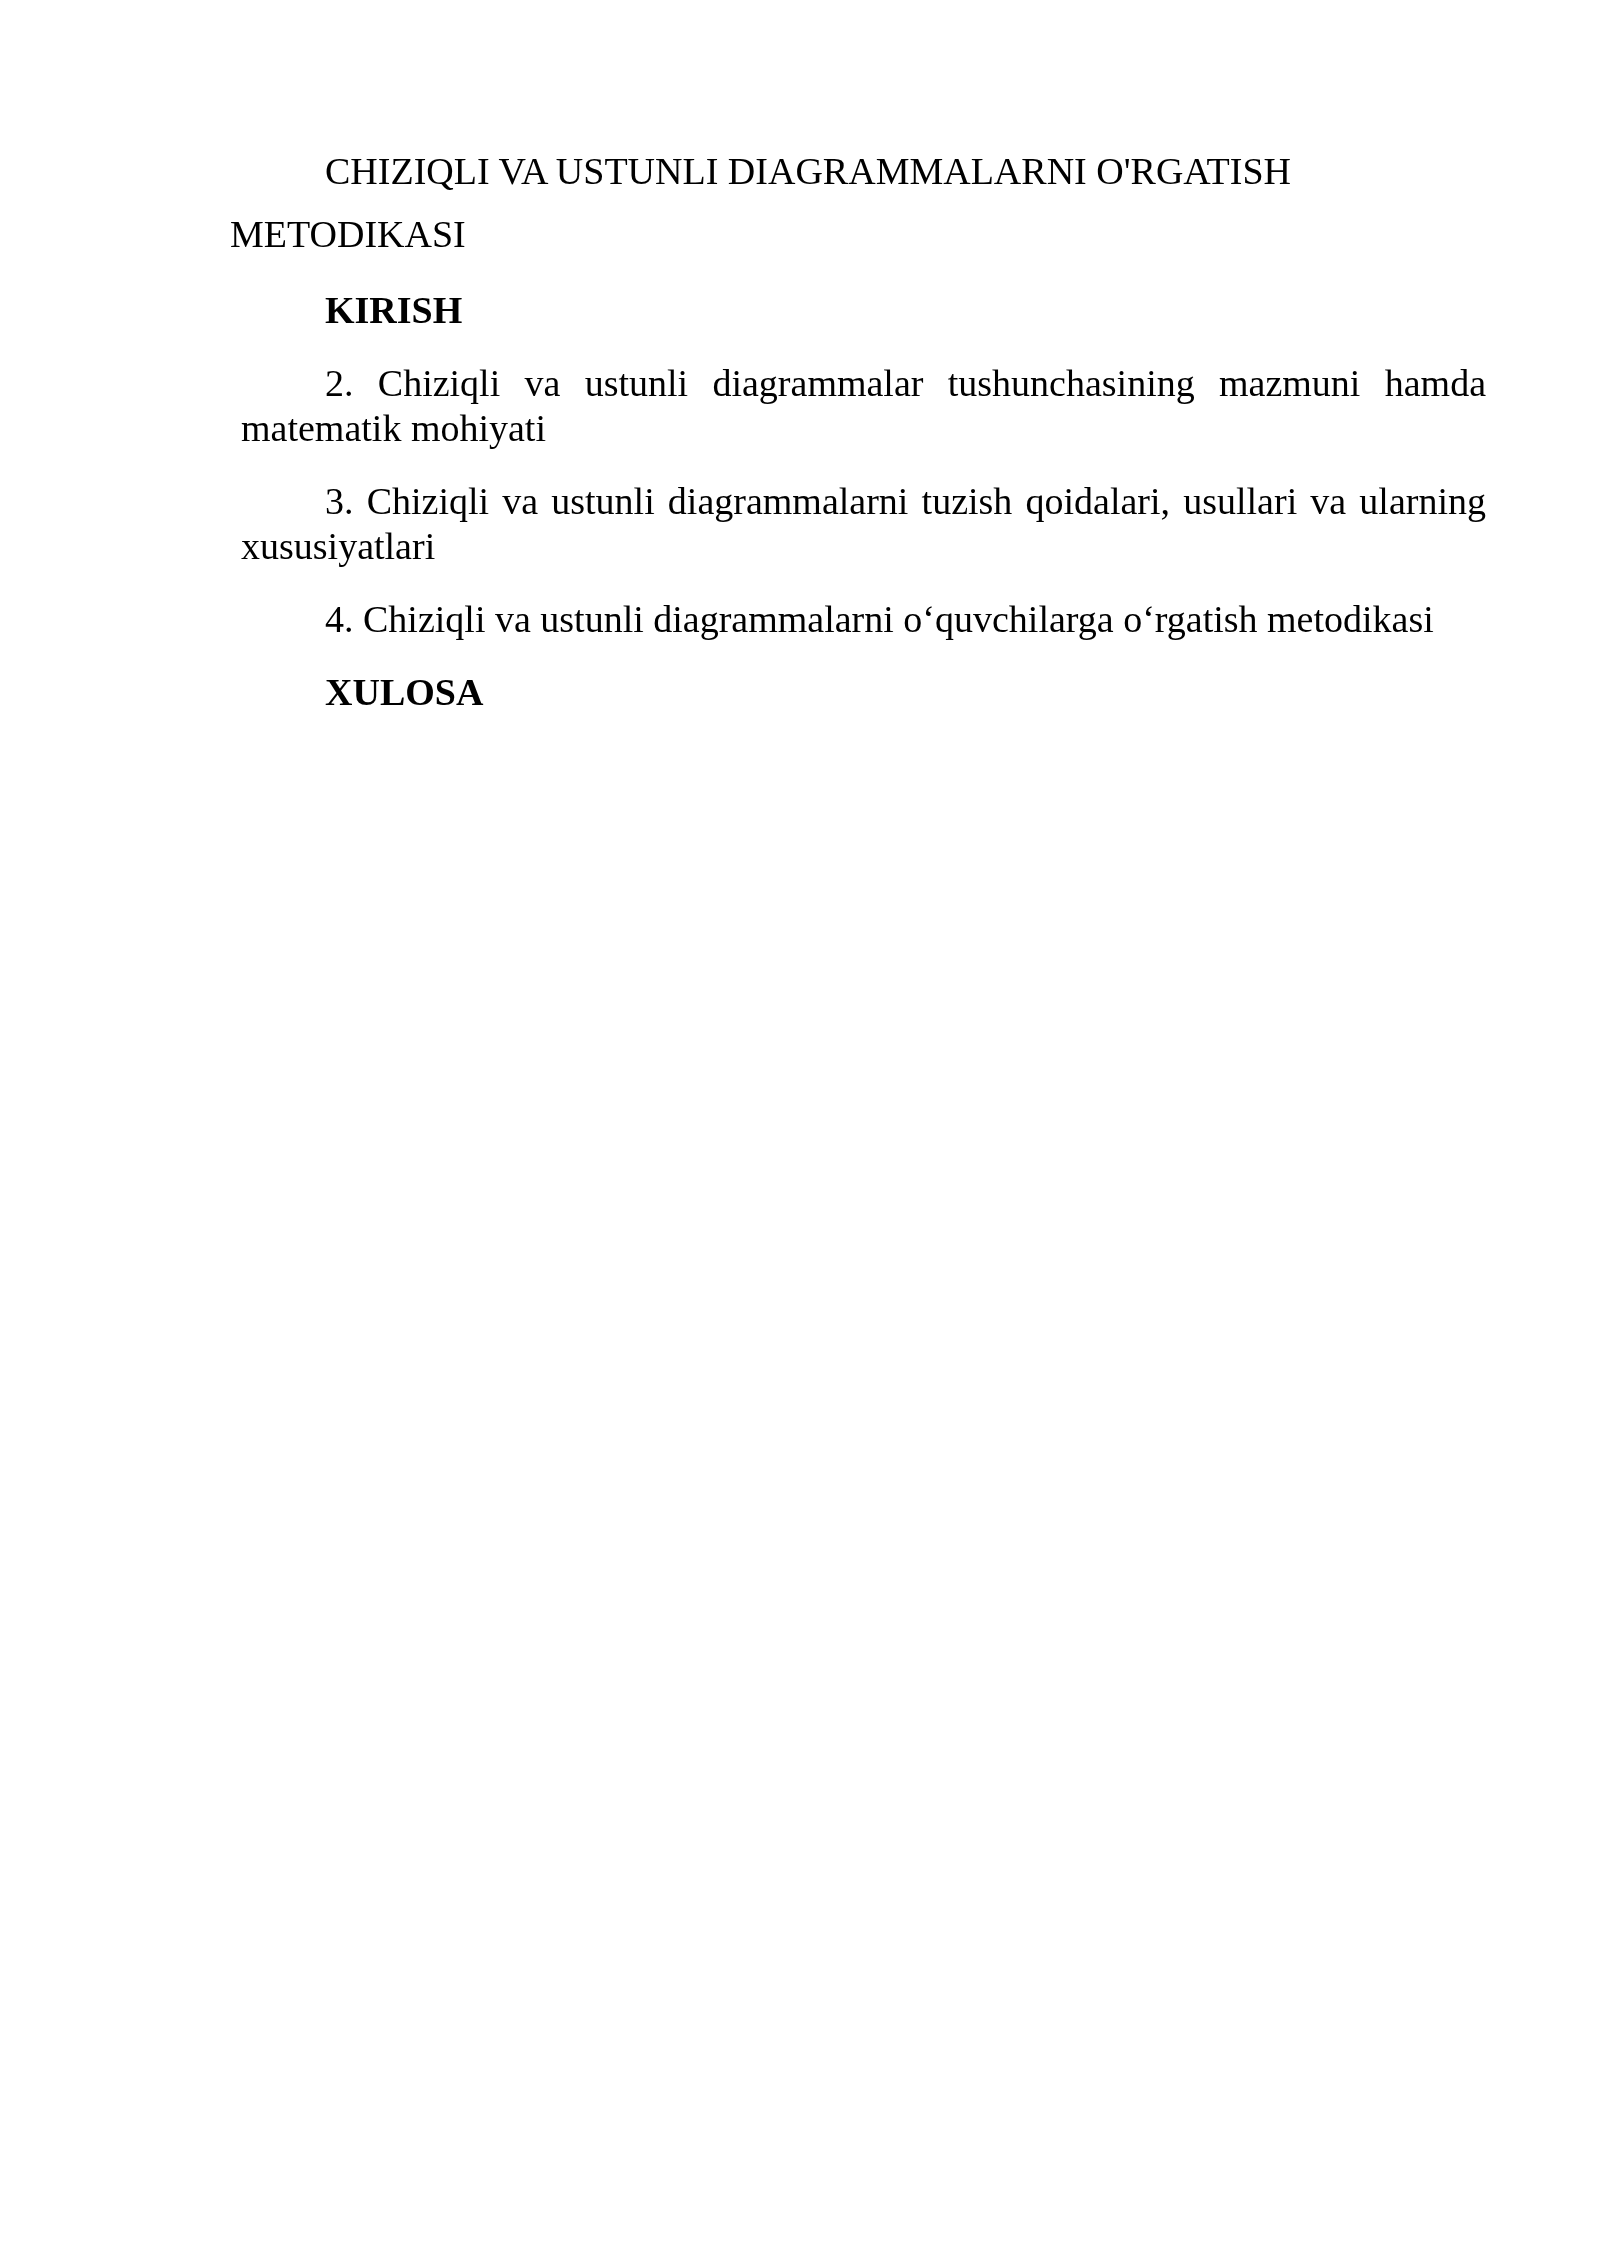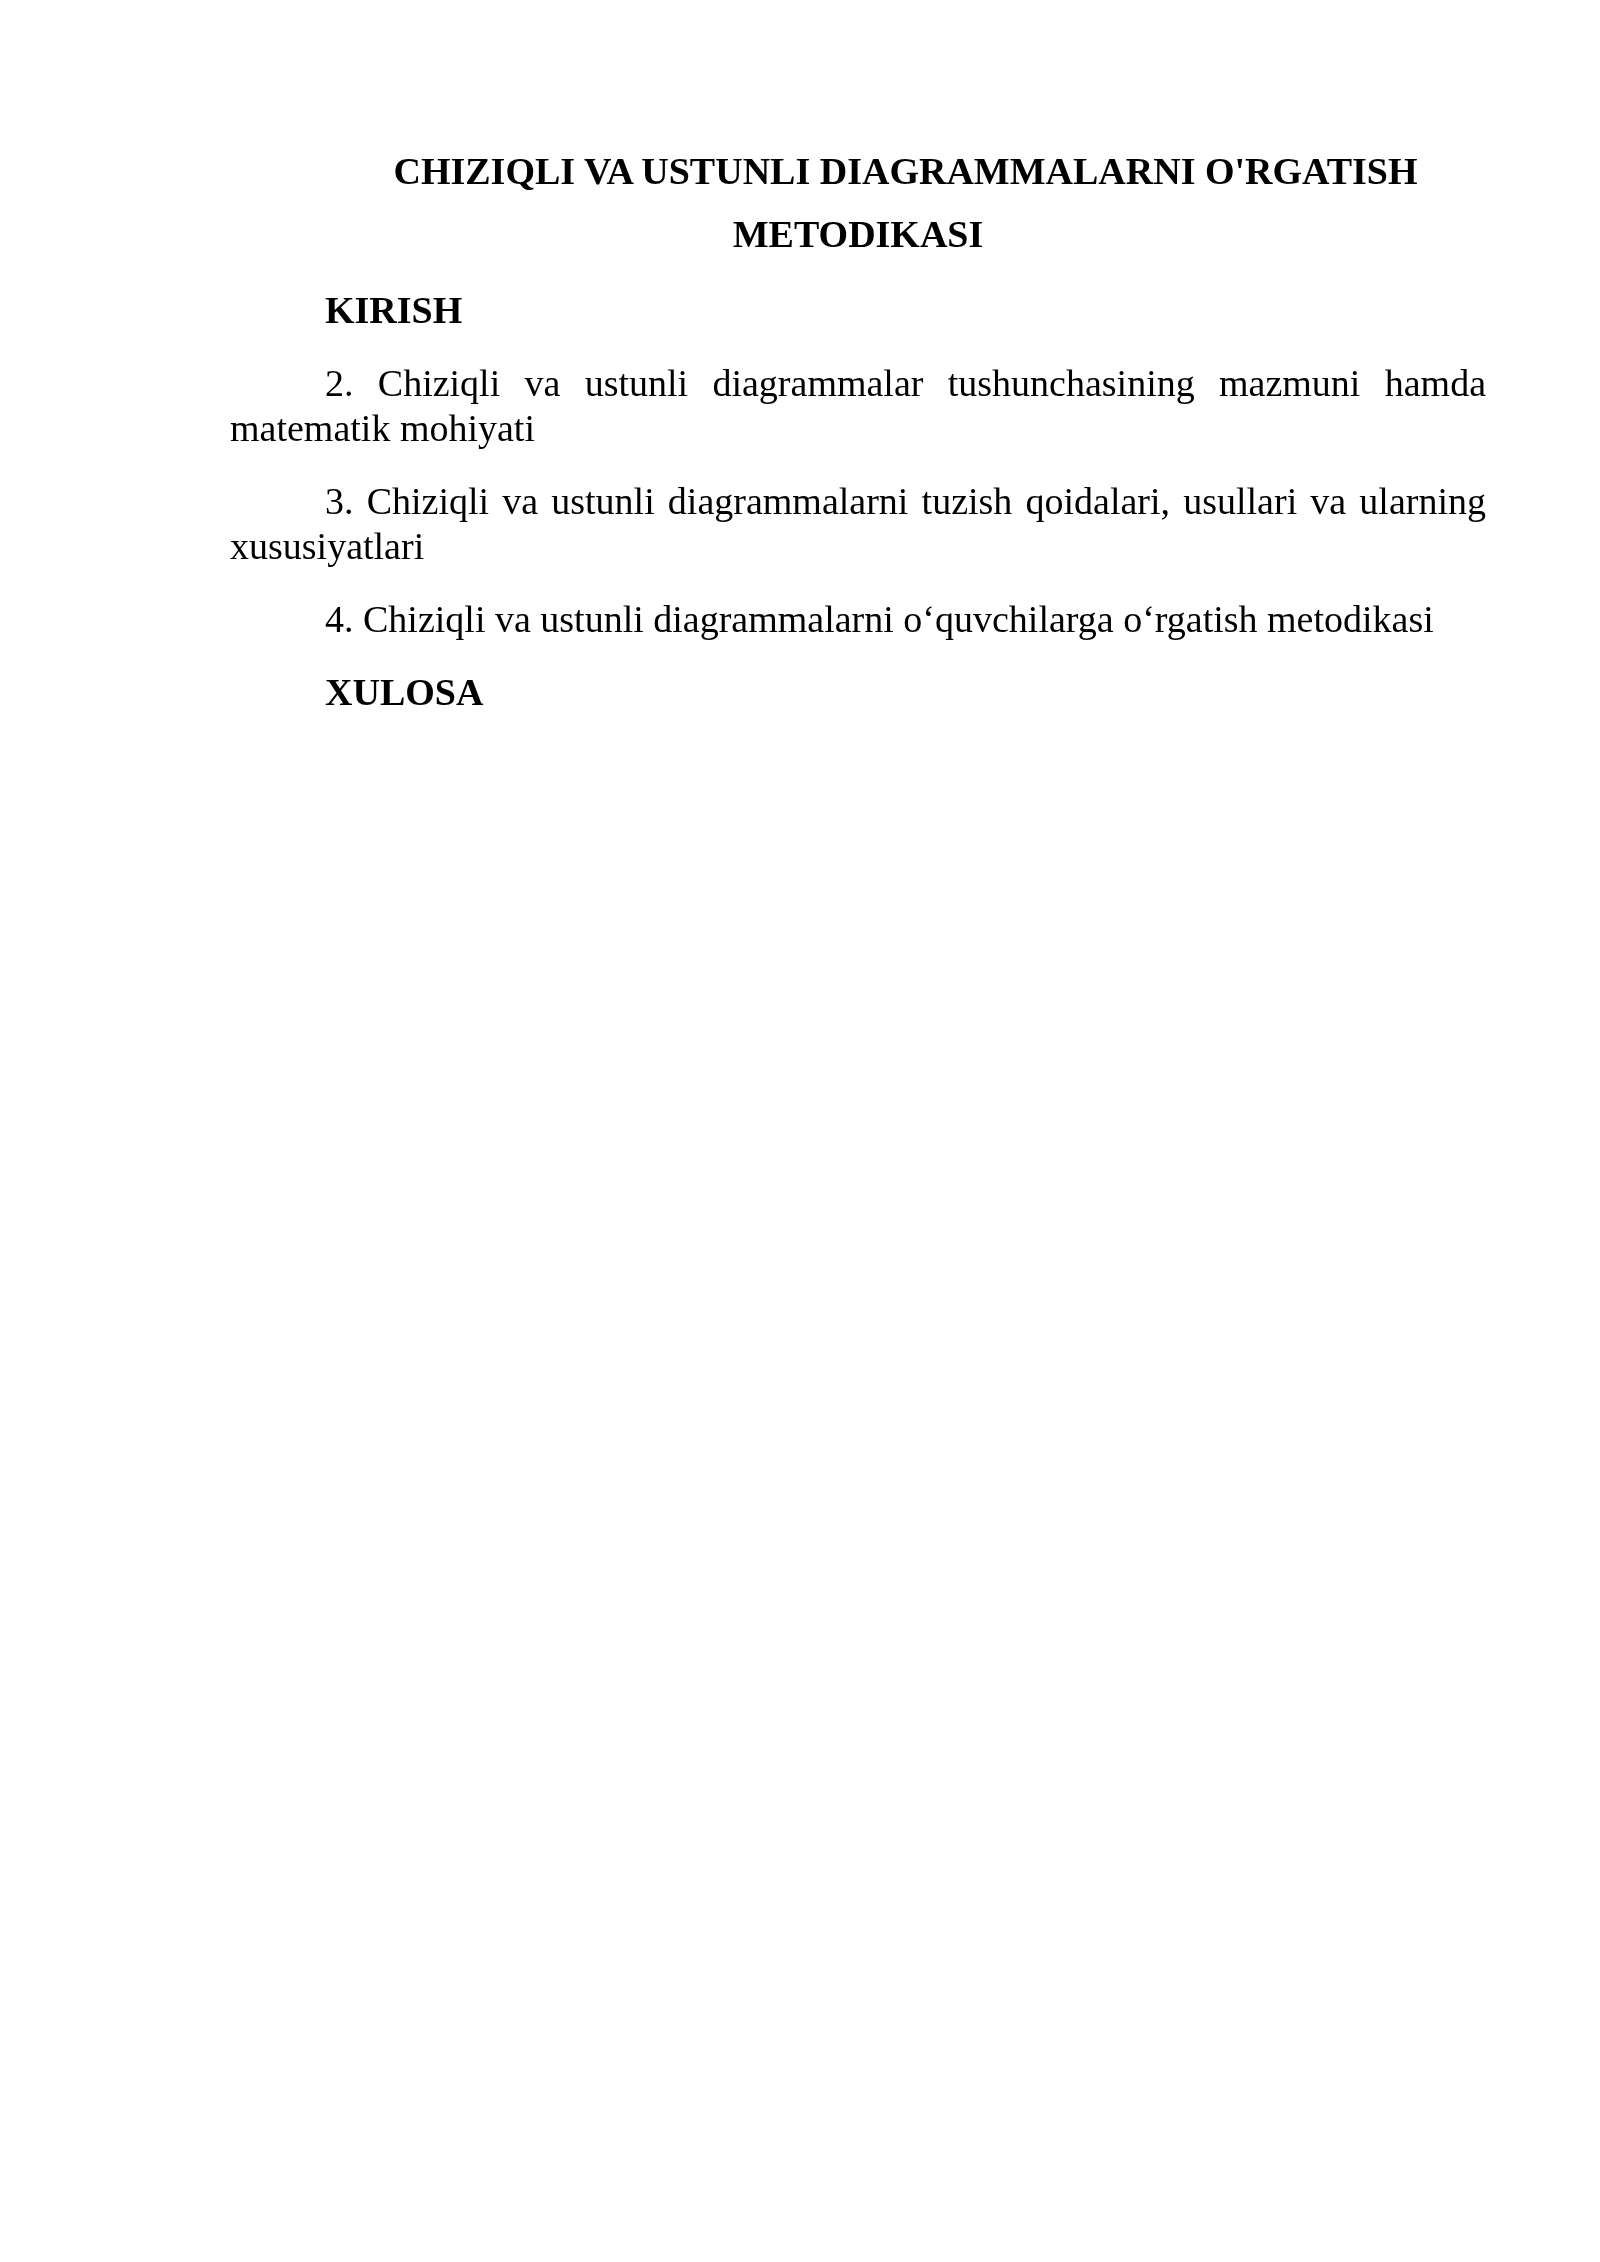--- a/index.html
+++ b/index.html
@@ -11,24 +11,23 @@
     width: 1600px;
     height: 2262px;
     font-family: "Liberation Serif", serif;
     color: #000000;
     overflow: hidden;
   }
   .doc {
     padding: 140px 114px 0 230px;
   }
   .title {
-    font-weight: bold;
+    font-weight: normal;
     font-size: 38px;
     line-height: 63px;
-    text-align: center;
   }
   .title .line-first {
     display: block;
     text-indent: 95px;
   }
   .title .line-rest {
     display: block;
   }
   .heading {
     font-weight: bold;
@@ -49,20 +48,21 @@
     text-align-last: justify;
     text-indent: 95px;
   }
   .para .jline.only-line {
     text-align: left;
     text-align-last: left;
   }
   .para .cline {
     display: block;
     text-align: left;
+    margin-left: 11px;
   }
 </style>
 </head>
 <body>
 
 <div class="doc">
 
   <div class="title">
     <span class="line-first">CHIZIQLI VA USTUNLI DIAGRAMMALARNI O'RGATISH</span>
     <span class="line-rest">METODIKASI</span>

